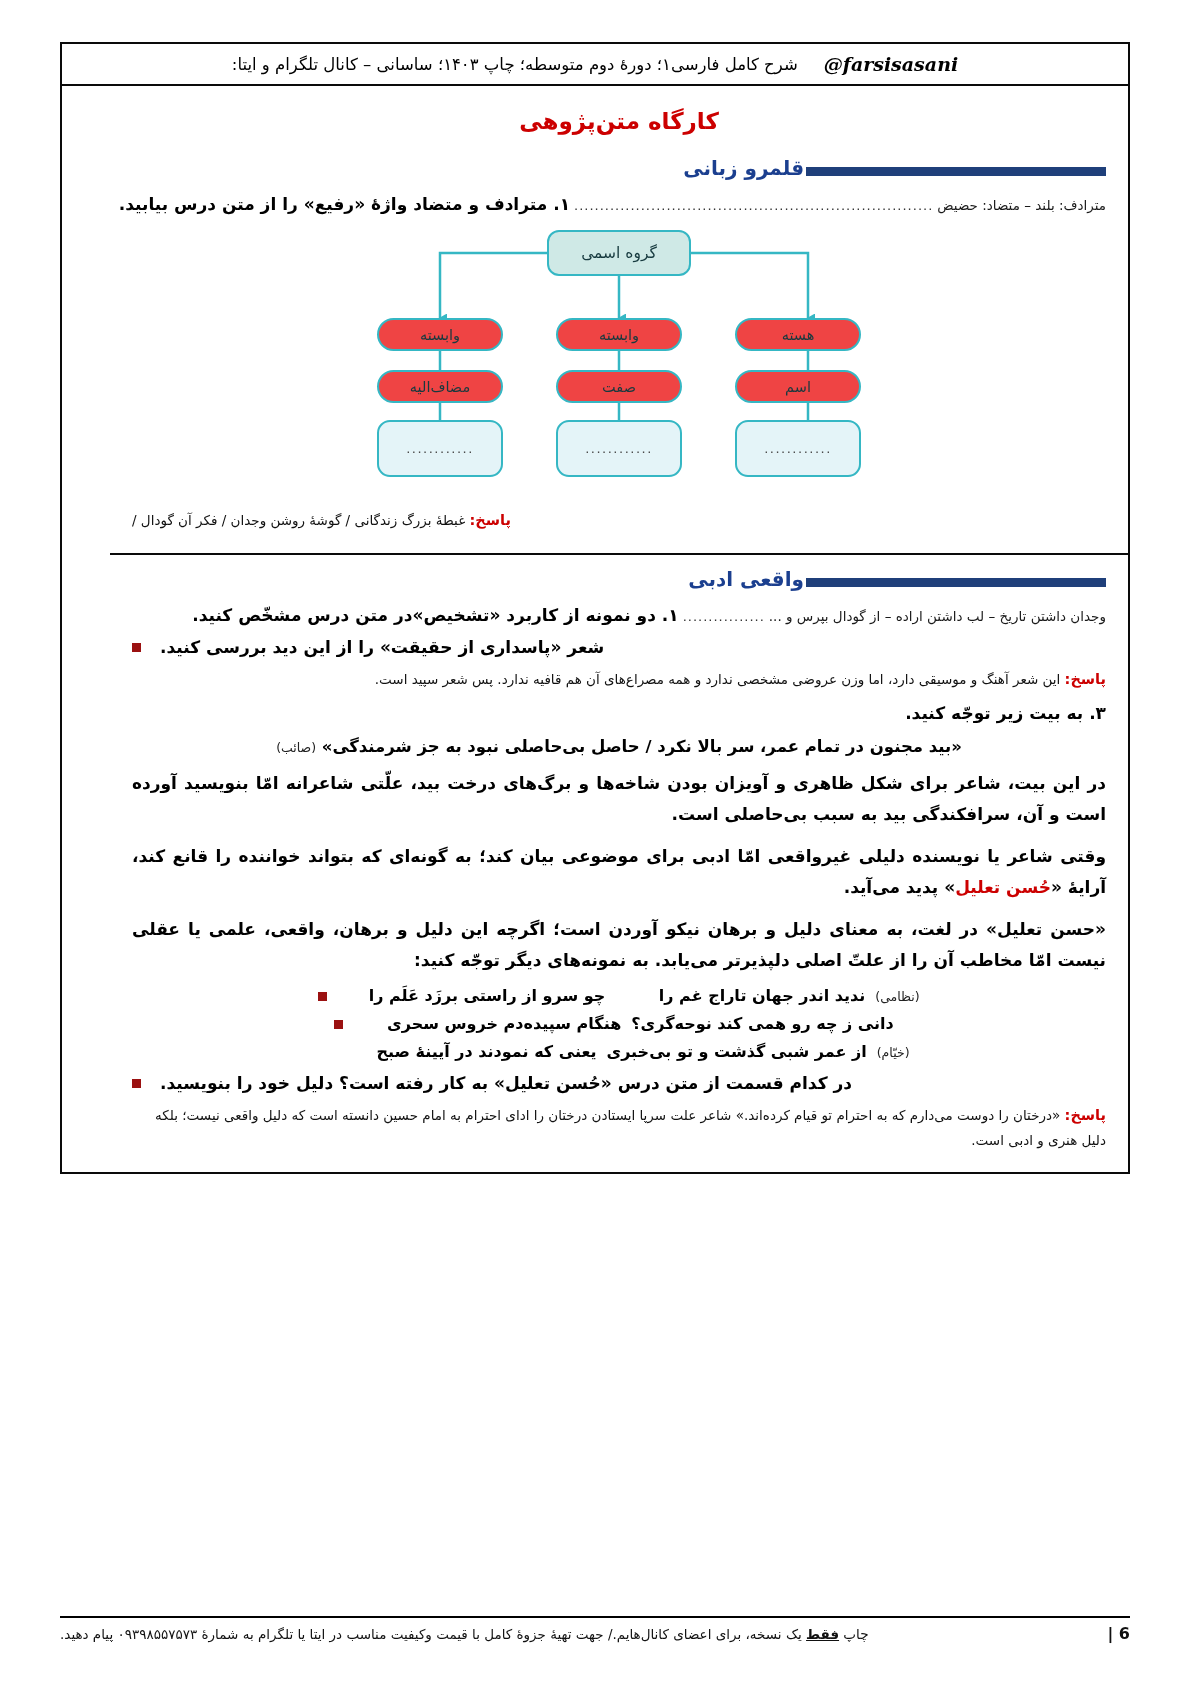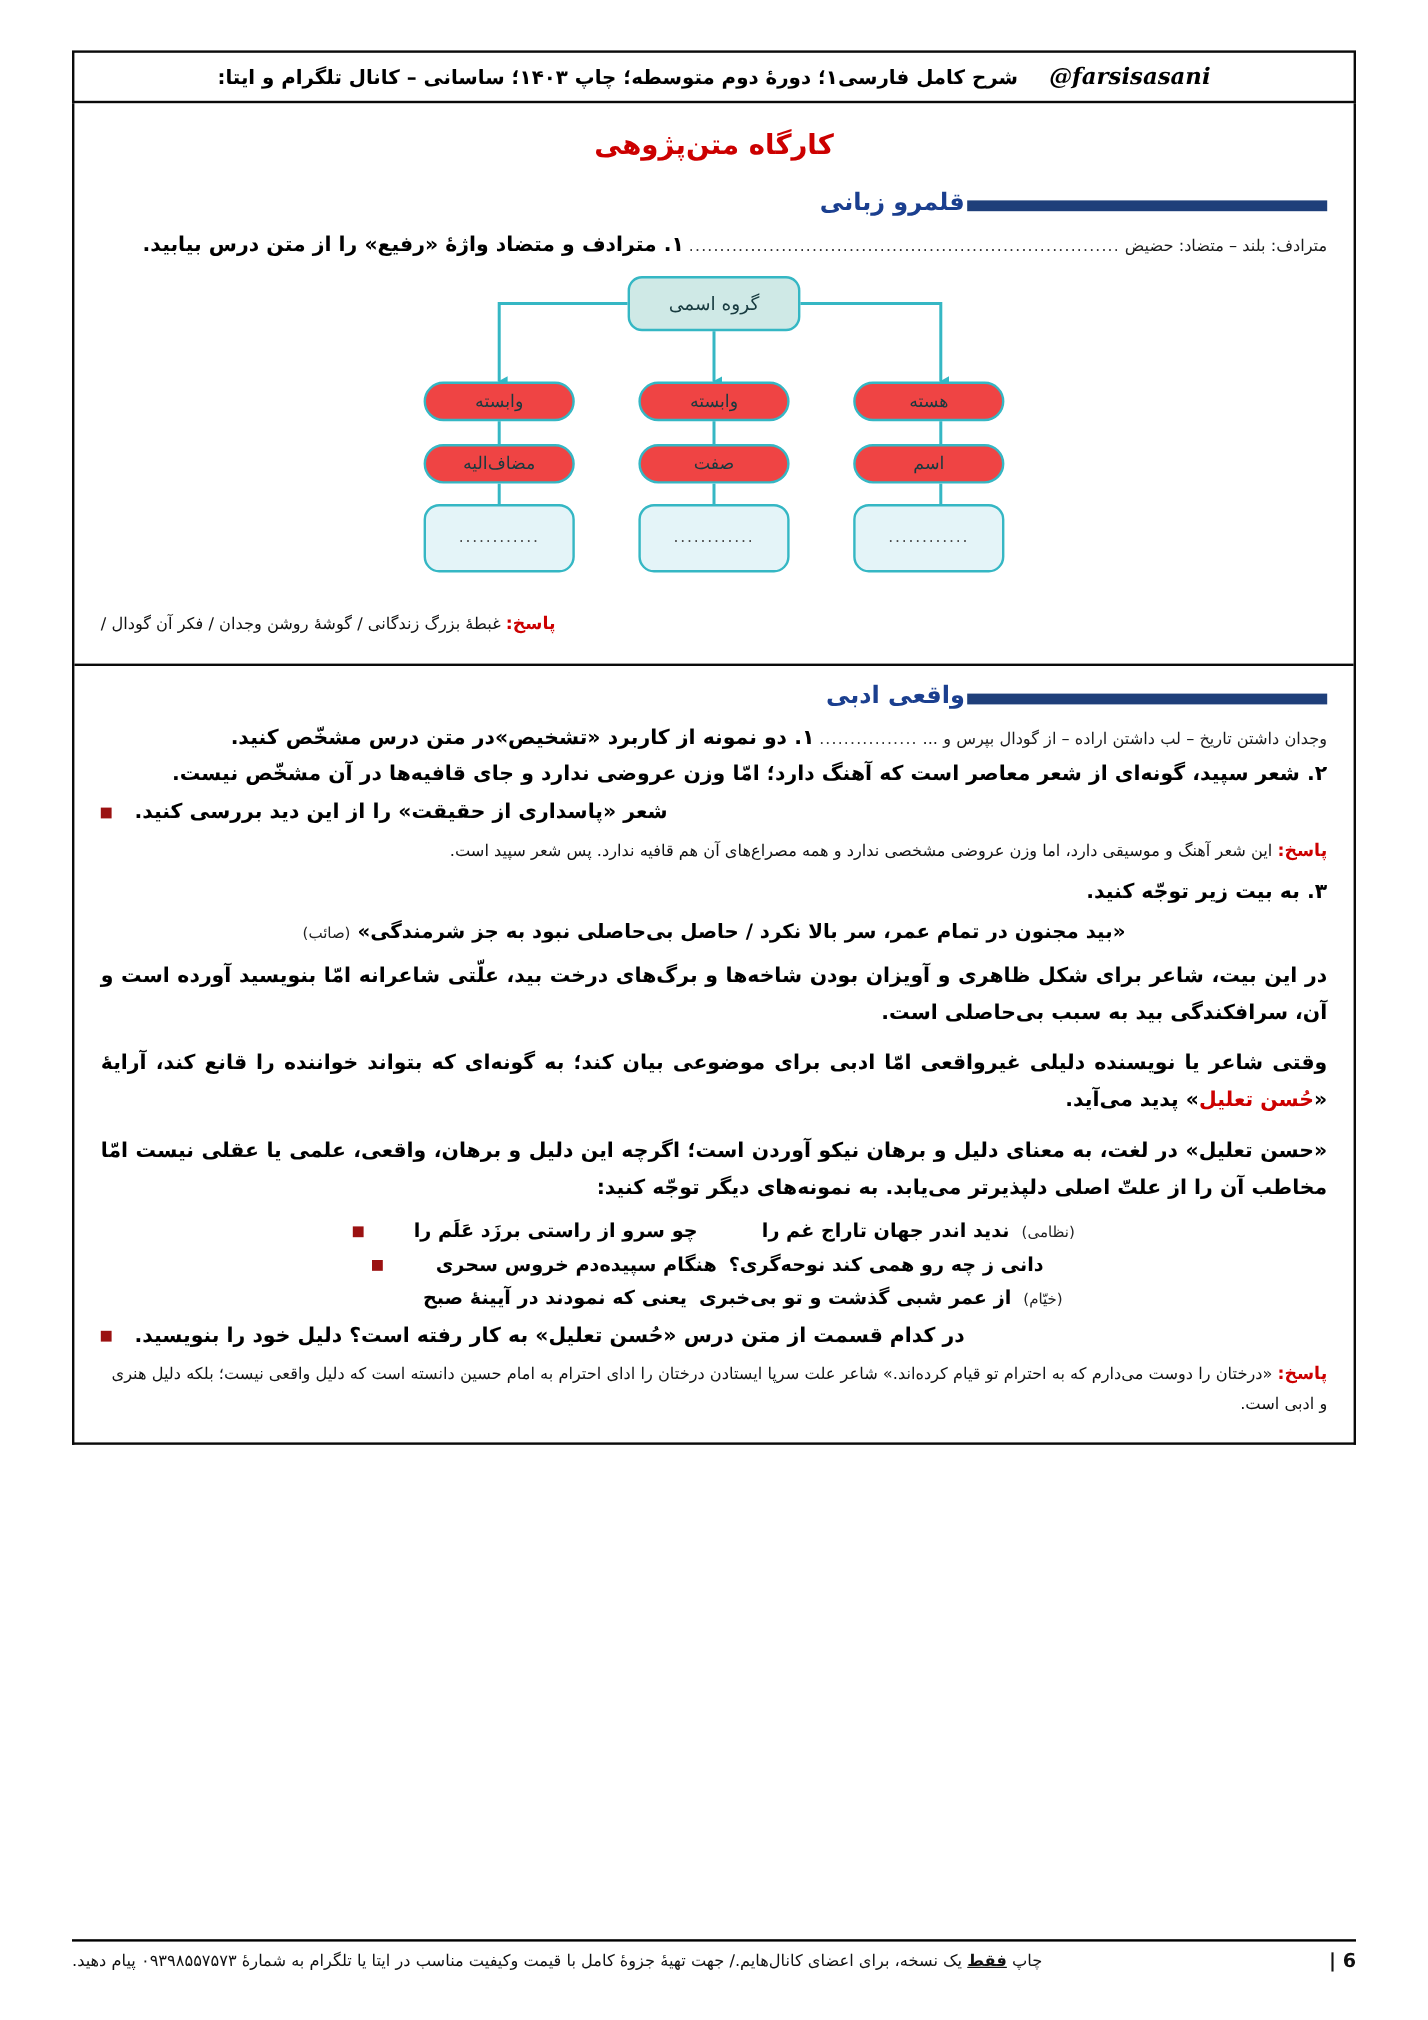--- a/index.html
+++ b/index.html
@@ -30,40 +30,41 @@
     height: 44px;
     display: flex;
     align-items: center;
     justify-content: center;
     gap: 26px;
     box-sizing: border-box;
     background: #fff;
   }
   .header-title {
     font-size: 16.5px;
-    font-weight: bold;
+    font-weight: normal;
     color: #000;
     letter-spacing: 0;
     white-space: nowrap;
   }
   .header-handle {
     font-family: "DejaVu Serif", "Liberation Serif", serif;
     font-style: italic;
     font-weight: bold;
     font-size: 19px;
     color: #000;
     direction: ltr;
     white-space: nowrap;
   }
 
   
   .frame {
     border: 2px solid #0a0a0a;
     border-top: none;
     box-sizing: border-box;
+    padding-left: 48px;
   }
   .frame-inner {
     padding: 8px 22px 10px 22px;
   }
   .section-divider {
     border-top: 2px solid #0a0a0a;
   }
 
   
   .workshop-title {
@@ -381,21 +382,20 @@
         <span class="rule"></span>
         <span class="label">واقعی ادبی</span>
       </div>
 
       <div class="q-row">
         <span class="q-ans-inline">وجدان داشتن تاریخ – لب داشتن اراده – از گودال بپرس و ...</span>
         <span class="q-dots">................</span>
         <span class="q-bold">۱. دو نمونه از کاربرد «تشخیص»در متن درس مشخّص کنید.</span>
       </div>
 
-      <div class="q-right">۲. شعر سپید، گونه‌ای از شعر معاصر است که آهنگ دارد؛ امّا وزن عروضی ندارد و جای قافیه‌ها در آن مشخّص نیست.</div>
 
       <div class="bul-line">
         <span class="bul-text">شعر «پاسداری از حقیقت» را از این دید بررسی کنید.</span>
         <span class="bullet-sq"></span>
       </div>
 
       <div class="answer answer-right">
         <span class="tag">پاسخ:</span>
         <span>این شعر آهنگ و موسیقی دارد، اما وزن عروضی مشخصی ندارد و همه مصراع‌های آن هم قافیه ندارد. پس شعر سپید است.</span>
       </div>

